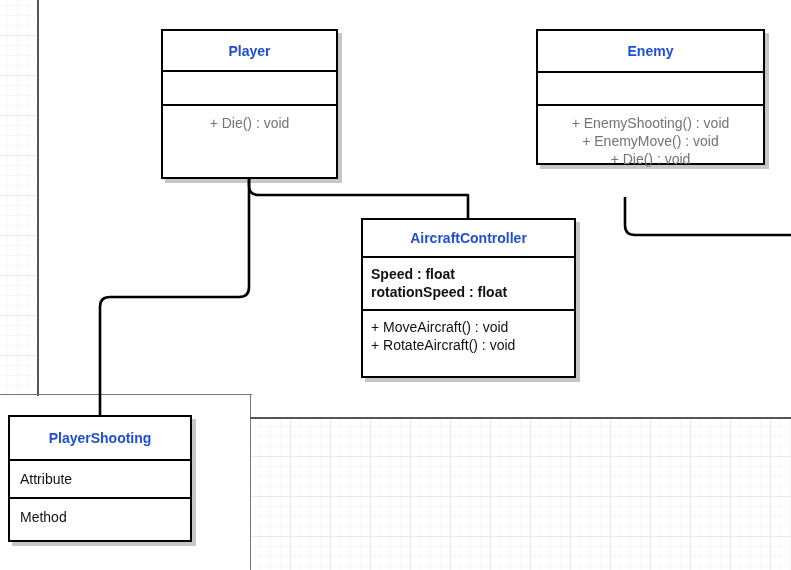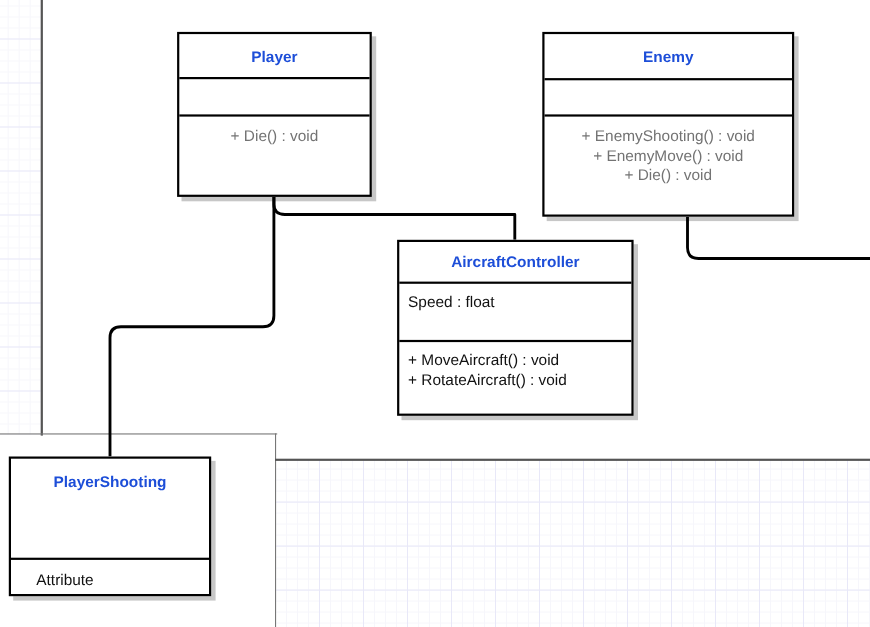--- a/index.html
+++ b/index.html
@@ -88,35 +88,35 @@
   }
   .uml-row { white-space: nowrap; }
   .empty-section { }
 
   
   #class-player      { left: 161px; top: 29px;  width: 177px; height: 150px; }
   #class-player .s1  { height: 39px; }
   #class-player .s2  { height: 34px; }
   #class-player .s3  { height: 73px; }
 
-  #class-enemy       { left: 493px; top: 29px;  width: 229px; height: 168px; }
+  #class-enemy       { left: 536px; top: 29px;  width: 229px; height: 136px; }
   #class-enemy .s1   { height: 40px; }
   #class-enemy .s2   { height: 33px; }
   #class-enemy .s3   { height: 91px; }
 
   #class-aircraft        { left: 361px; top: 218px; width: 215px; height: 160px; }
   #class-aircraft .s1    { height: 36px; }
-  #class-aircraft .s2    { height: 53px; }
+  #class-aircraft .s2    { height: 53px; font-weight: bold; }
   #class-aircraft .s3    { height: 60px; }
 
   #class-shooting        { left: 8px;  top: 415px; width: 184px; height: 127px; }
   #class-shooting .s1    { height: 42px; }
   #class-shooting .s2    { height: 38px; }
   #class-shooting .s3    { height: 60px; }
-  #class-shooting .uml-body-left { padding-top: 9px; padding-left: 23px; margin-top: 48px; }
+  #class-shooting .uml-body-left { padding-top: 9px; padding-left: 10px; }
 </style>
 </head>
 <body>
 
 <div id="canvas">
 
   <div class="grid-region" id="grid-left"></div>
   <div class="grid-region" id="grid-bottom"></div>
 
   <div class="frame-line" id="frame-v-left"></div>
@@ -150,20 +150,21 @@
       <div class="uml-row">+ EnemyShooting() : void</div>
       <div class="uml-row">+ EnemyMove() : void</div>
       <div class="uml-row">+ Die() : void</div>
     </div>
   </div>
 
   <div class="uml-class" id="class-aircraft">
     <div class="uml-section s1 uml-title">AircraftController</div>
     <div class="uml-section s2 uml-body-left">
       <div class="uml-row">Speed : float</div>
+      <div class="uml-row">rotationSpeed : float</div>
     </div>
     <div class="uml-section s3 uml-body-left">
       <div class="uml-row">+ MoveAircraft() : void</div>
       <div class="uml-row">+ RotateAircraft() : void</div>
     </div>
   </div>
 
   <div class="uml-class" id="class-shooting">
     <div class="uml-section s1 uml-title">PlayerShooting</div>
     <div class="uml-section s2 uml-body-left">

